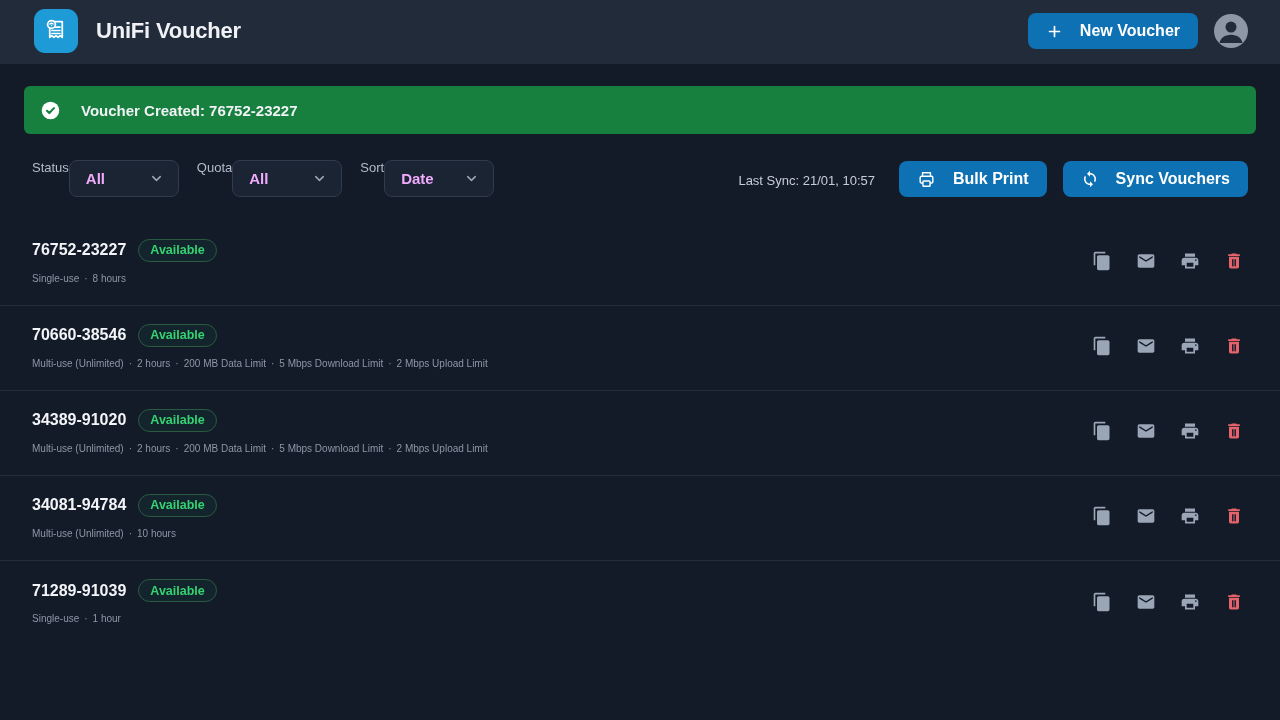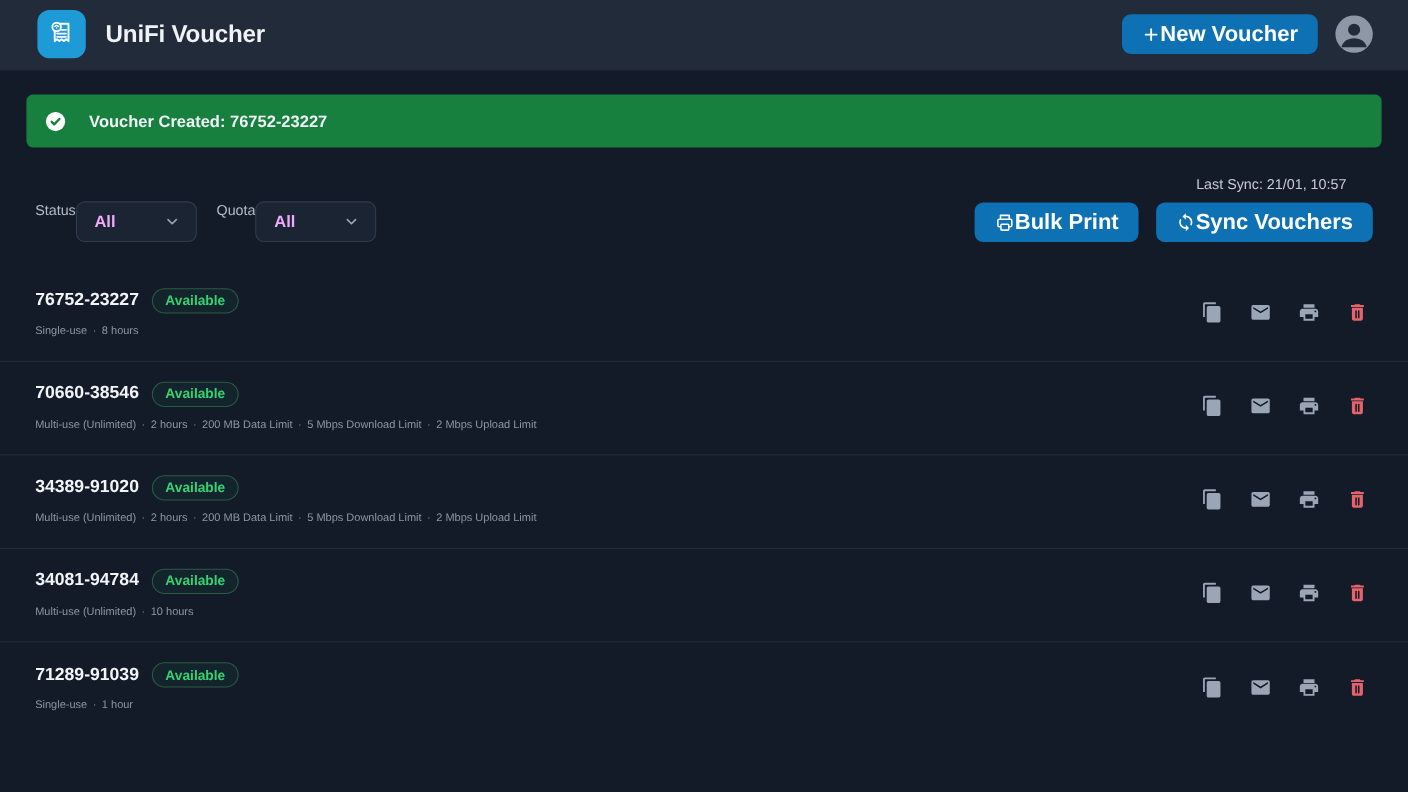--- a/index.html
+++ b/index.html
@@ -19,23 +19,23 @@
     height:64px;background:var(--header-bg);
     display:flex;align-items:center;padding:0 32px 2px 34px;
   }
   .logo{
     width:44px;height:44px;border-radius:11px;background:var(--logo-blue);
     display:flex;align-items:center;justify-content:center;flex:0 0 auto;
   }
   .app-title{font-size:22px;font-weight:700;letter-spacing:-.2px;margin-left:18px;}
   .header-spacer{flex:1;}
   .btn{
-    display:inline-flex;align-items:center;gap:0;border:none;cursor:pointer;
+    display:inline-flex;align-items:center;gap:17px;border:none;cursor:pointer;
     background:var(--accent);color:#fff;font-family:inherit;
-    font-size:20px;font-weight:700;border-radius:8px;height:36px;padding:0 18px;
+    font-size:16px;font-weight:700;border-radius:8px;height:36px;padding:0 18px;
   }
   .avatar{
     width:34px;height:34px;border-radius:50%;background:#8e97a6;overflow:hidden;
     margin-left:16px;cursor:pointer;flex:0 0 auto;
   }
   
   .banner{
     margin:22px 24px 0 24px;height:48px;border-radius:6px;background:var(--success);
     display:flex;align-items:center;padding:8px 16px;
   }
@@ -47,21 +47,21 @@
   .filter-groups{display:flex;gap:18px;}
   .filter-group{display:flex;flex-direction:row;}
   .filter-label{font-size:13px;color:#b3bcc9;margin-bottom:7px;}
   .select{
     min-width:110px;height:37px;background:var(--select-bg);
     border:1px solid var(--select-border);border-radius:8px;
     display:flex;align-items:center;justify-content:space-between;
     padding:0 14px 0 16px;cursor:pointer;
   }
   .select-value{font-size:15px;font-weight:700;color:#f0abfc;margin-right:26px;}
-  .filters-right{display:flex;flex-direction:column;align-items:flex-end;}
+  .filters-right{display:flex;flex-direction:row;align-items:flex-end;}
   .last-sync{font-size:13px;color:#c6cdd8;margin-bottom:9px;margin-right:24px;}
   .right-buttons{display:flex;gap:16px;}
   
   .list{margin-top:24px;}
   .row{
     height:85px;display:flex;align-items:center;justify-content:space-between;
     padding:0 36px 4px 32px;border-bottom:1px solid var(--divider);
   }
   .row:last-child{border-bottom:none;}
   .code-line{display:flex;align-items:center;}
@@ -138,20 +138,31 @@
       <span class="filter-label">Quota</span>
       <div class="select">
         <span class="select-value">All</span>
         <span style="display:flex">
           <svg width="15" height="15" viewBox="0 0 24 24" fill="none" stroke="#9aa5b5" stroke-width="2.4" stroke-linecap="round" stroke-linejoin="round">
               <path d="M6 9l6 6 6-6"></path>
             </svg>
         </span>
       </div>
     </div>
+    <div class="filter-group">
+      <span class="filter-label">Sort</span>
+      <div class="select">
+        <span class="select-value">Date</span>
+        <span style="display:flex">
+          <svg width="15" height="15" viewBox="0 0 24 24" fill="none" stroke="#9aa5b5" stroke-width="2.4" stroke-linecap="round" stroke-linejoin="round">
+              <path d="M6 9l6 6 6-6"></path>
+            </svg>
+        </span>
+      </div>
+    </div>
   </div>
   <div class="filters-right">
     <span class="last-sync">Last Sync: 21/01, 10:57</span>
     <div class="right-buttons">
       <button class="btn">
         <span style="display:flex">
           <svg width="19" height="19" viewBox="0 0 24 24" fill="none" stroke="#fff" stroke-width="1.8" stroke-linejoin="round">
             <path d="M7 8V3.5h10V8"></path>
             <rect x="4" y="8" width="16" height="8.5" rx="1.6"></rect>
             <rect x="7.5" y="13.8" width="9" height="6.7" rx="1" fill="#0e71b3"></rect>

